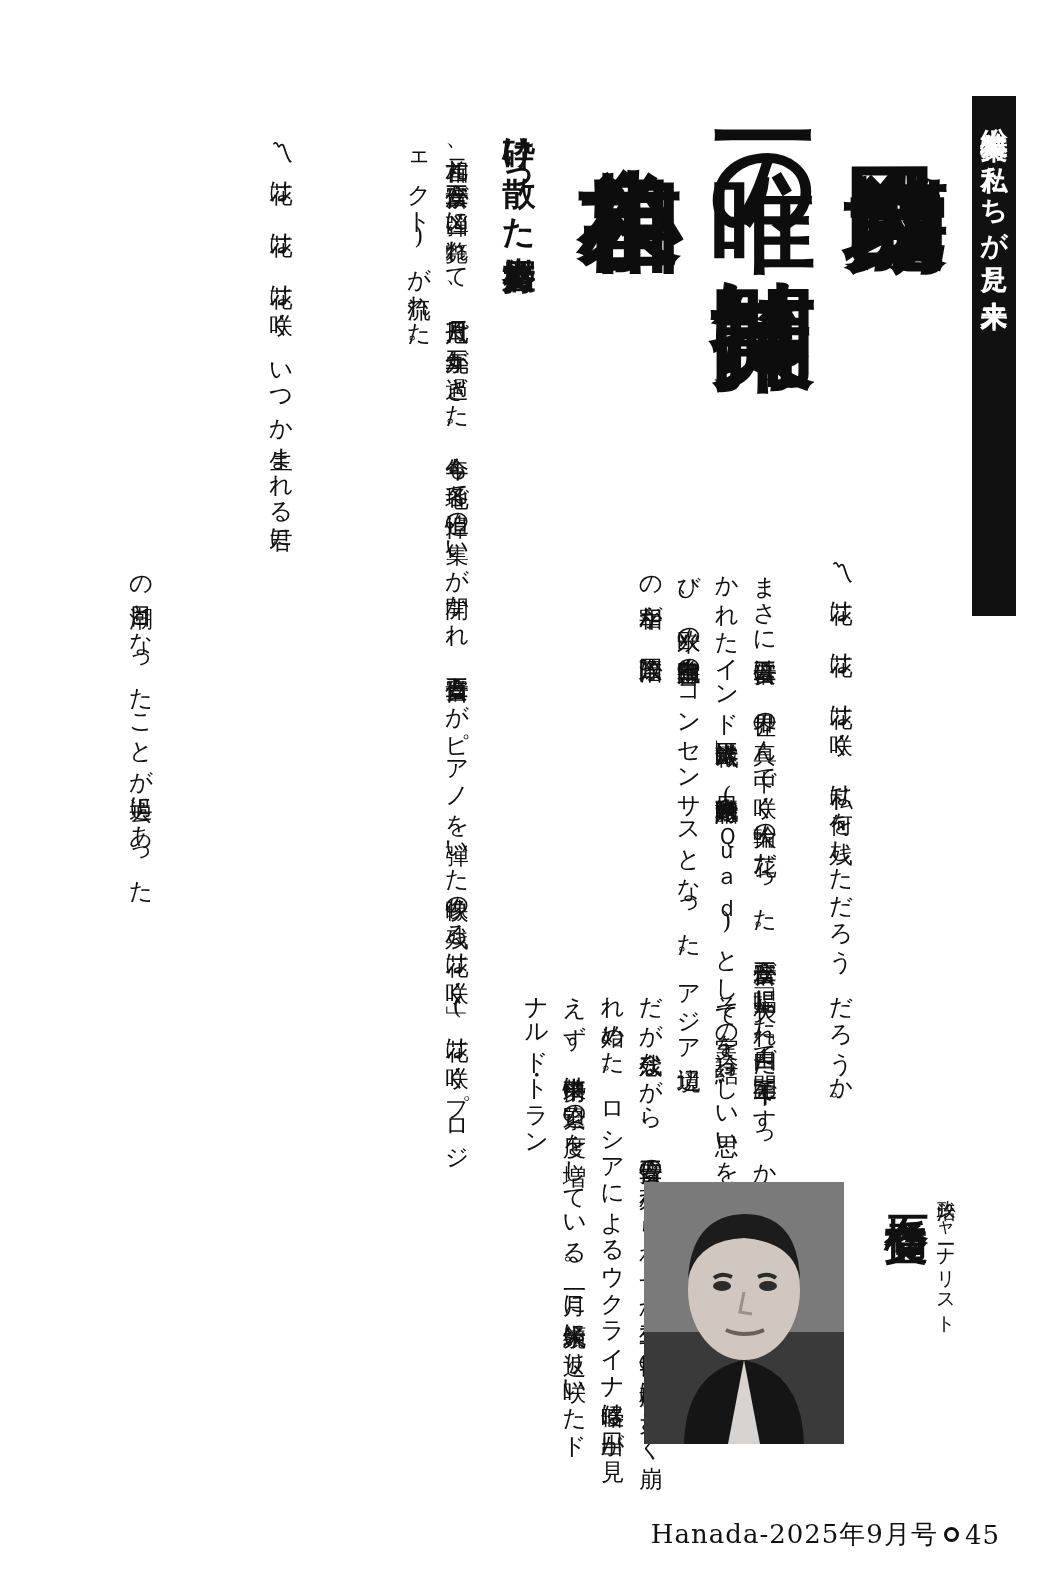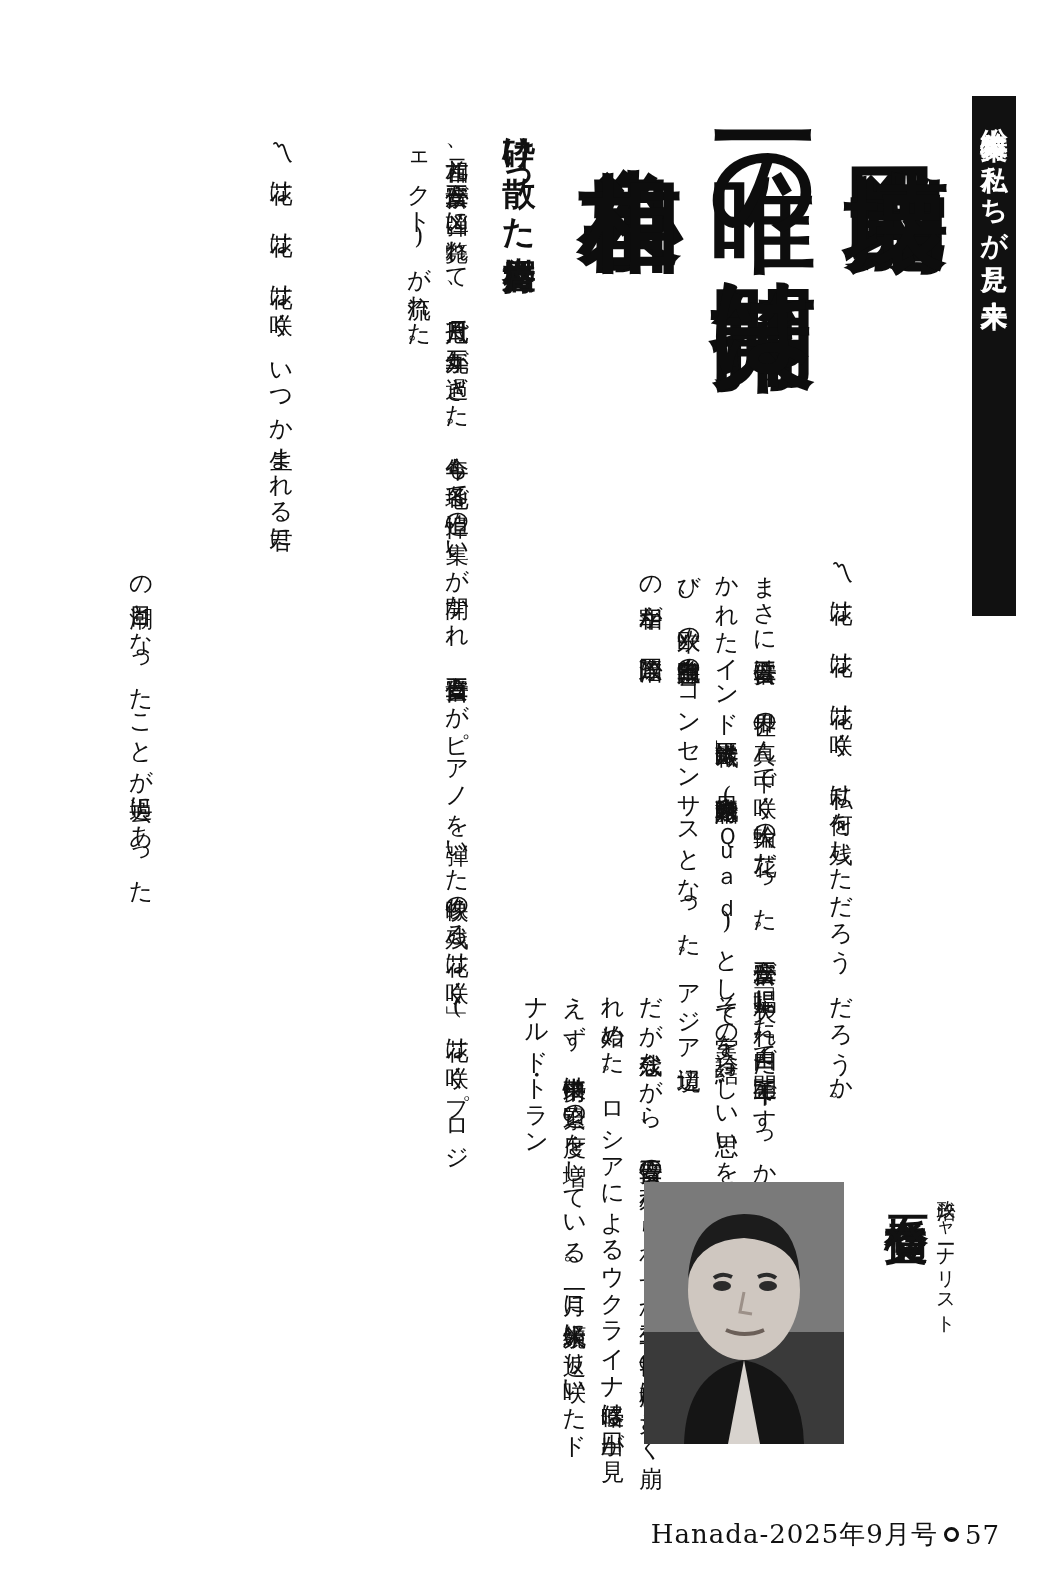--- a/index.html
+++ b/index.html
@@ -234,16 +234,16 @@
   </div>
 
   <div class="author-wrap">
     <div class="author-name">石橋文登</div>
     <div class="author-title">政治ジャーナリスト</div>
   </div>
 
   <div class="footer">
     <span>Hanada-2025年9月号</span>
     <span class="dot"></span>
-    <span>57</span>
+    <span>45</span>
   </div>
 
 </div>
 
 </body></html>

